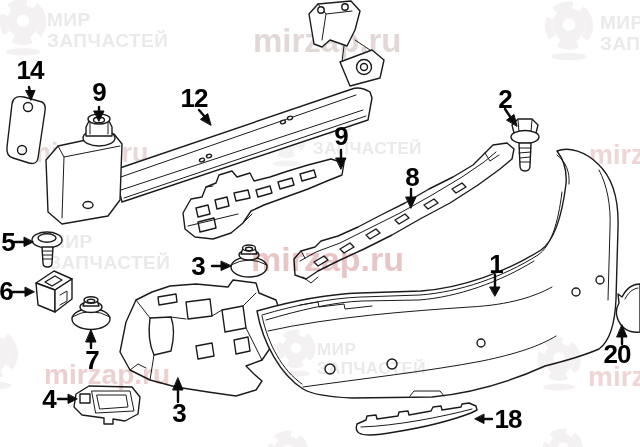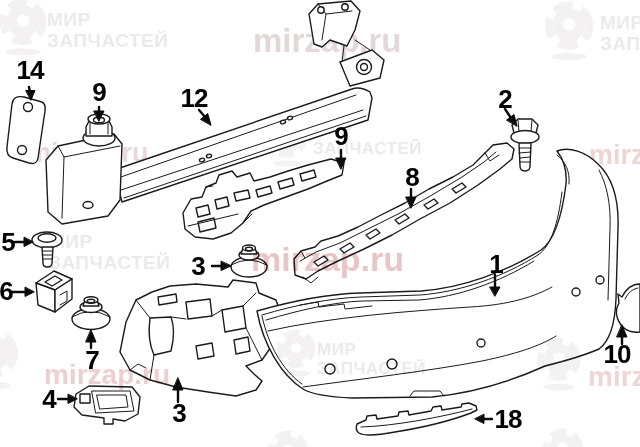--- a/index.html
+++ b/index.html
@@ -273,20 +273,20 @@
     <div class="callout" style="left:496px;top:264px">1</div>
     <div class="callout" style="left:505px;top:99px">2</div>
     <div class="callout" style="left:179px;top:413px">3</div>
     <div class="callout" style="left:49px;top:399px">4</div>
     <div class="callout" style="left:8px;top:242px">5</div>
     <div class="callout" style="left:6px;top:291px">6</div>
     <div class="callout" style="left:92px;top:360px">7</div>
     <div class="callout" style="left:412px;top:177px">8</div>
     <div class="callout" style="left:341px;top:136px">9</div>
     <div class="callout" style="left:198px;top:266px">3</div>
-    <div class="callout" style="left:617px;top:354px">10</div>
+    <div class="callout" style="left:617px;top:354px">20</div>
     <div class="callout" style="left:194px;top:98px">12</div>
     <div class="callout" style="left:99px;top:92px">9</div>
     <div class="callout" style="left:30px;top:70px">14</div>
     <div class="callout" style="left:508px;top:419px">18</div>
   </div>
 
 </div>
 
 </body></html>

